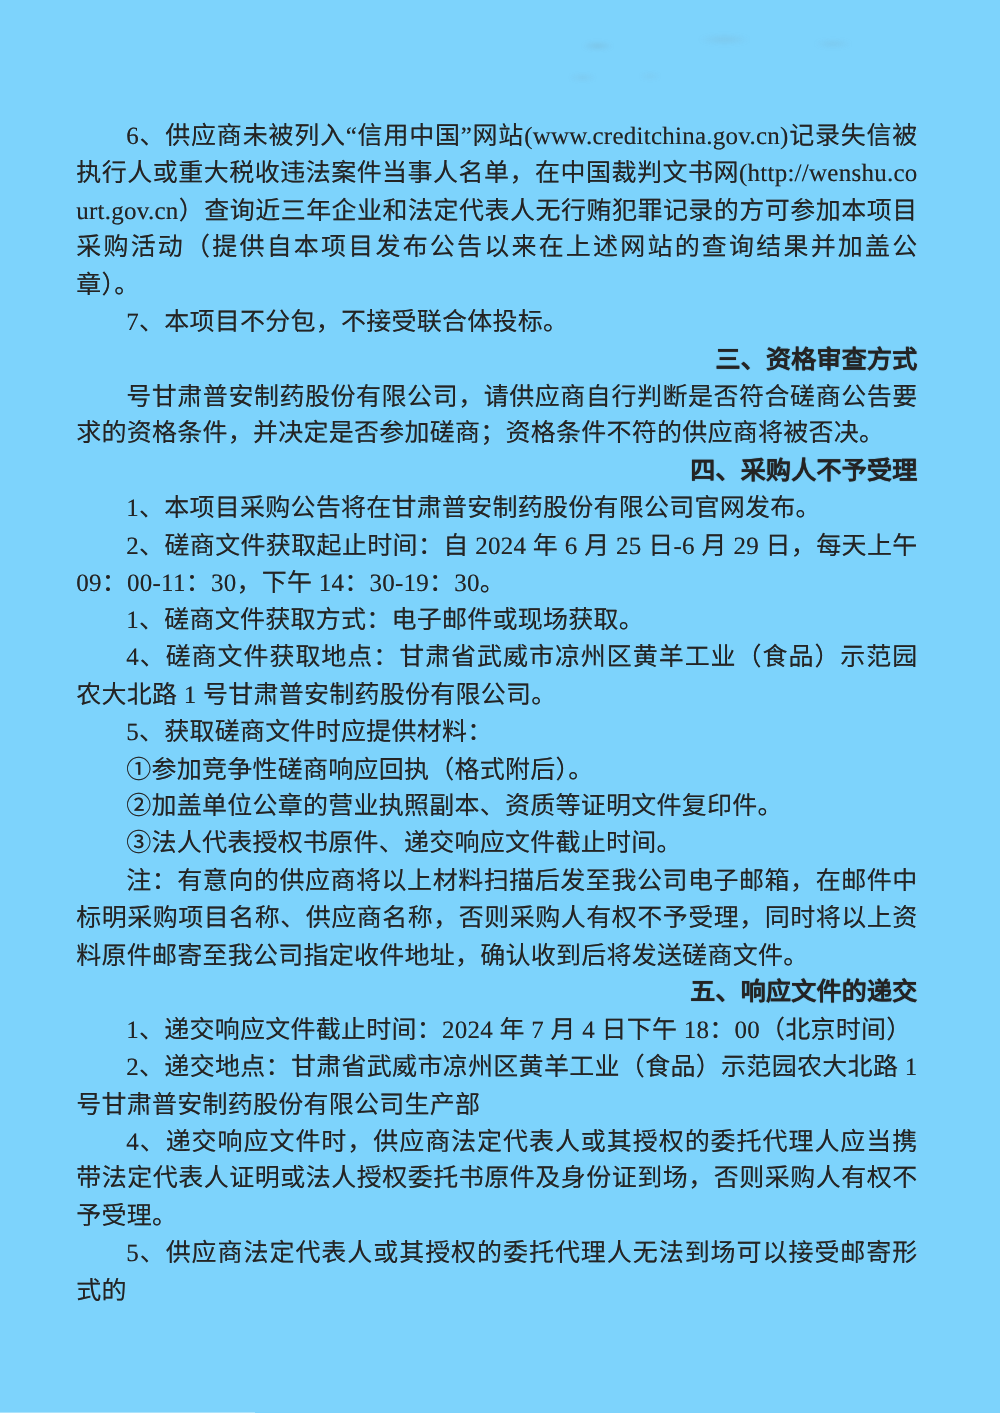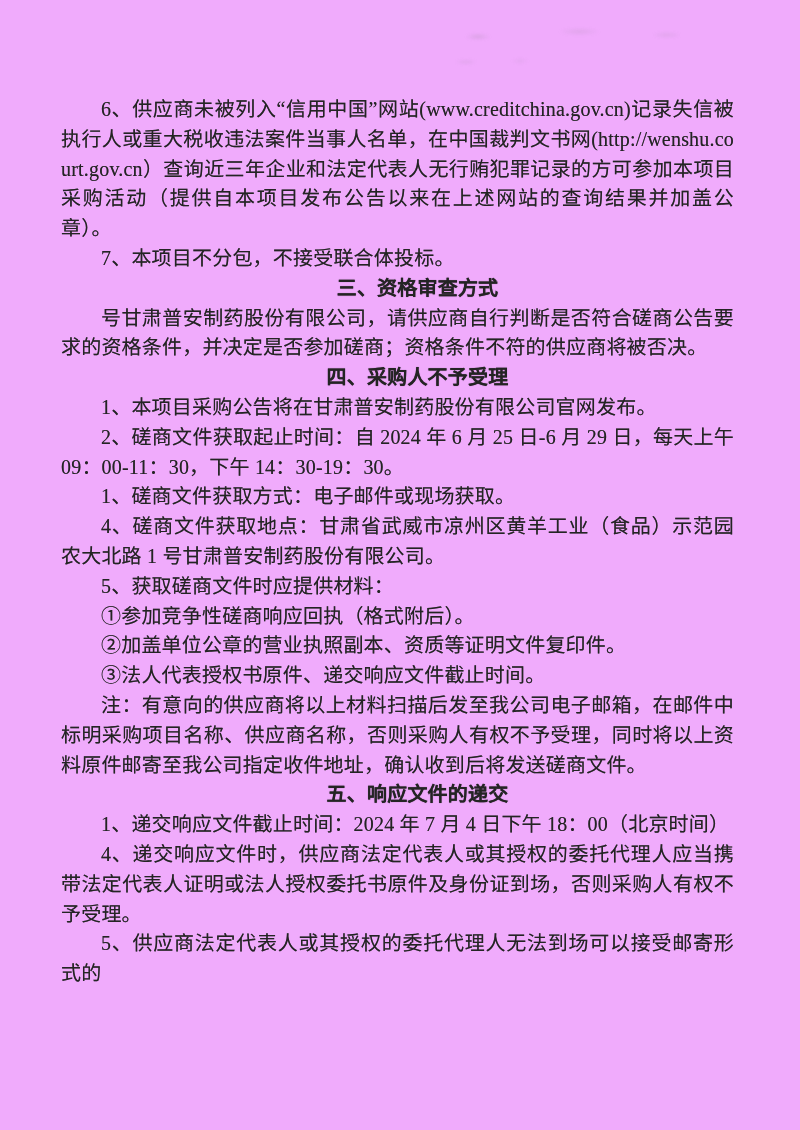--- a/index.html
+++ b/index.html
@@ -12,42 +12,42 @@
     background: #fdfdfd;
     position: relative;
     overflow: hidden;
     font-family: "Liberation Serif", "DejaVu Serif", serif;
   }
   .page {
     position: absolute;
     left: 0; top: 0;
     width: 800px;
     height: 1130px;
-    background: #f0abfc;
+    background: #7dd3fc;
   }
   .doc-body {
     position: absolute;
     left: 61px;
     top: 95px;
     width: 673px;
     color: #242424;
   }
   .para {
     margin: 0;
     font-size: 20px;
     line-height: 29.8px;
     text-indent: 2em;
     text-align: justify;
     letter-spacing: 0.2px;
     text-shadow: 0 0 0.5px rgba(45,45,45,0.55);
     word-break: break-all;
   }
   .para.heading {
     font-weight: 700;
-    text-align: center;
+    text-align: right;
     text-shadow: 0 0 0.7px rgba(20,20,20,0.8);
   }
   
   .scan-noise {
     position: absolute;
     pointer-events: none;
   }
   .smudge-1 {
     left: 420px; top: 18px; width: 290px; height: 34px;
     background:
@@ -82,17 +82,18 @@
     <p class="para">2、磋商文件获取起止时间：自 2024 年 6 月 25 日-6 月 29 日，每天上午 09：00-11：30，下午 14：30-19：30。</p>
     <p class="para">1、磋商文件获取方式：电子邮件或现场获取。</p>
     <p class="para">4、磋商文件获取地点：甘肃省武威市凉州区黄羊工业（食品）示范园农大北路 1 号甘肃普安制药股份有限公司。</p>
     <p class="para">5、获取磋商文件时应提供材料：</p>
     <p class="para">①参加竞争性磋商响应回执（格式附后）。</p>
     <p class="para">②加盖单位公章的营业执照副本、资质等证明文件复印件。</p>
     <p class="para">③法人代表授权书原件、递交响应文件截止时间。</p>
     <p class="para">注：有意向的供应商将以上材料扫描后发至我公司电子邮箱，在邮件中标明采购项目名称、供应商名称，否则采购人有权不予受理，同时将以上资料原件邮寄至我公司指定收件地址，确认收到后将发送磋商文件。</p>
     <p class="para heading">五、响应文件的递交</p>
     <p class="para">1、递交响应文件截止时间：2024 年 7 月 4 日下午 18：00（北京时间）</p>
+    <p class="para">2、递交地点：甘肃省武威市凉州区黄羊工业（食品）示范园农大北路 1 号甘肃普安制药股份有限公司生产部</p>
     <p class="para">4、递交响应文件时，供应商法定代表人或其授权的委托代理人应当携带法定代表人证明或法人授权委托书原件及身份证到场，否则采购人有权不予受理。</p>
     <p class="para">5、供应商法定代表人或其授权的委托代理人无法到场可以接受邮寄形式的</p>
   </div>
 
 </div>
 
 </body></html>

